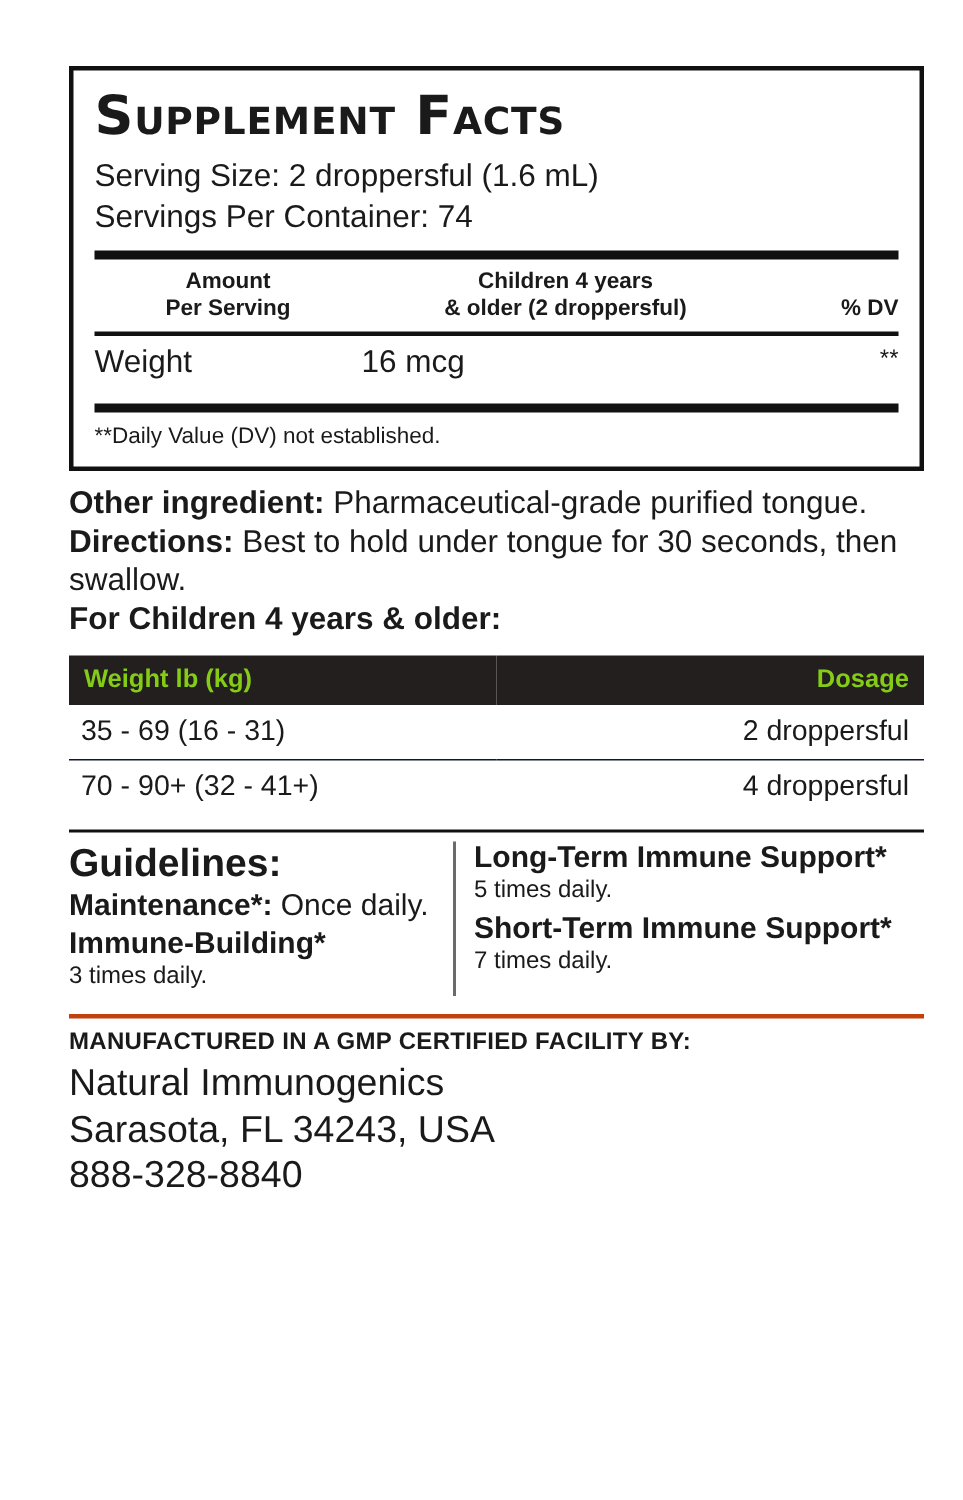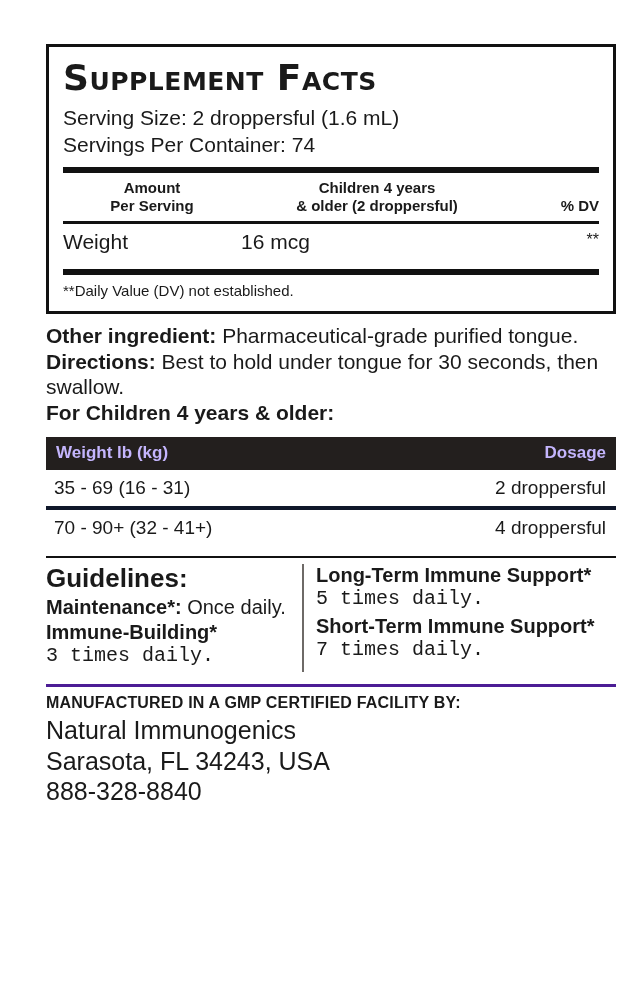--- a/index.html
+++ b/index.html
@@ -116,32 +116,32 @@
 
   
   .dose-table {
     width: 100%;
     border-collapse: collapse;
     margin-top: 12px;
     table-layout: fixed;
   }
   .dose-table thead td {
     background: #231f1e;
-    color: #c4b5fd;
+    color: #84cc16;
     font-weight: bold;
     font-size: 17px;
     padding: 6px 10px 7px 10px;
   }
   .dose-table thead td.right {
     text-align: right;
   }
   .dose-table tbody td {
     font-size: 19px;
     padding: 7px 10px 7px 8px;
-    border-bottom: 4px solid #0f172a;
+    border-bottom: 1px solid #0f172a;
   }
   .dose-table tbody td.right {
     text-align: right;
   }
   .dose-table tbody tr:last-child td {
     border-bottom: none;
   }
 
   
   .guide {
@@ -167,35 +167,34 @@
     line-height: 1.1;
     margin: 0 0 2px 0;
   }
   .guide-sub {
     font-weight: bold;
     font-size: 20px;
     line-height: 1.15;
     margin: 0;
   }
   .guide-txt {
-    font-size: 20px;
+    font-size: 16px;
     line-height: 1.2;
     margin: 0 0 4px 0;
-    font-family: Liberation Mono, monospace;
   }
   .inline-row {
     font-size: 20px;
     line-height: 1.2;
     margin: 0 0 2px 0;
   }
 
   
   .mfg {
     margin-top: 12px;
-    border-top: 3px solid #4c1d95;
+    border-top: 3px solid #c2410c;
     padding-top: 7px;
   }
   .mfg-head {
     font-weight: bold;
     font-size: 16px;
     letter-spacing: 0.2px;
     margin: 0 0 3px 0;
   }
   .mfg-line {
     font-size: 25px;

